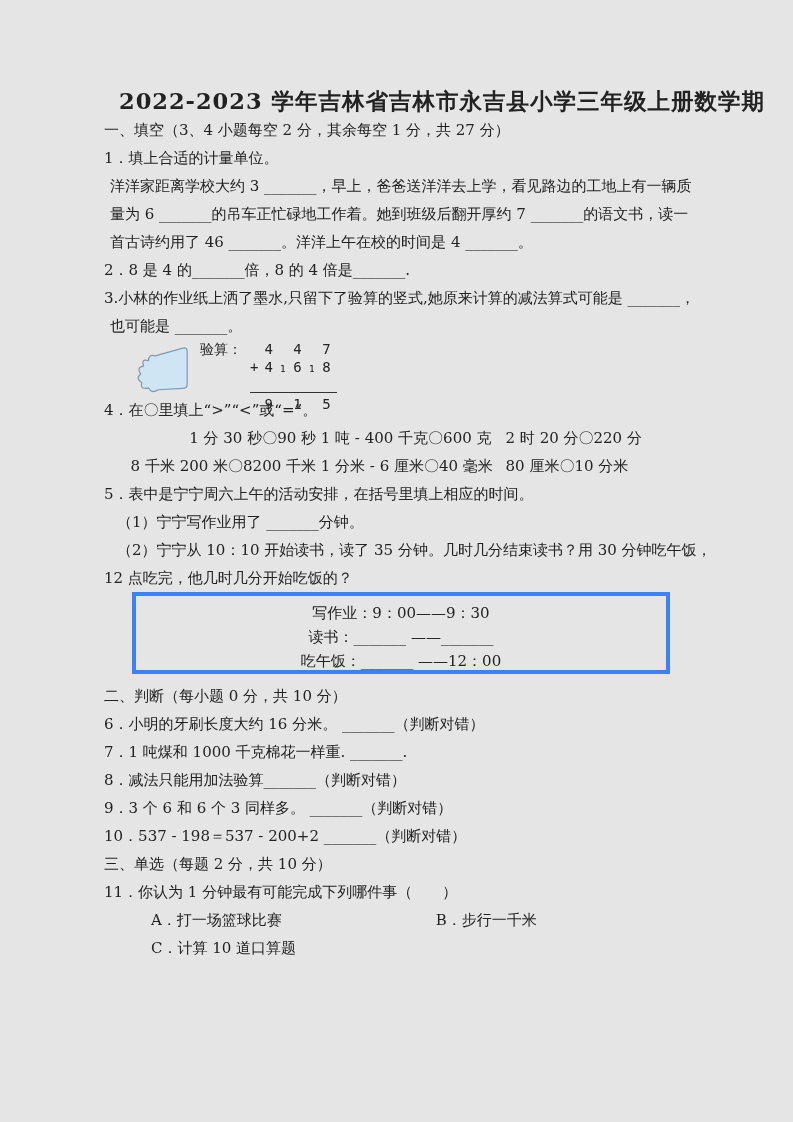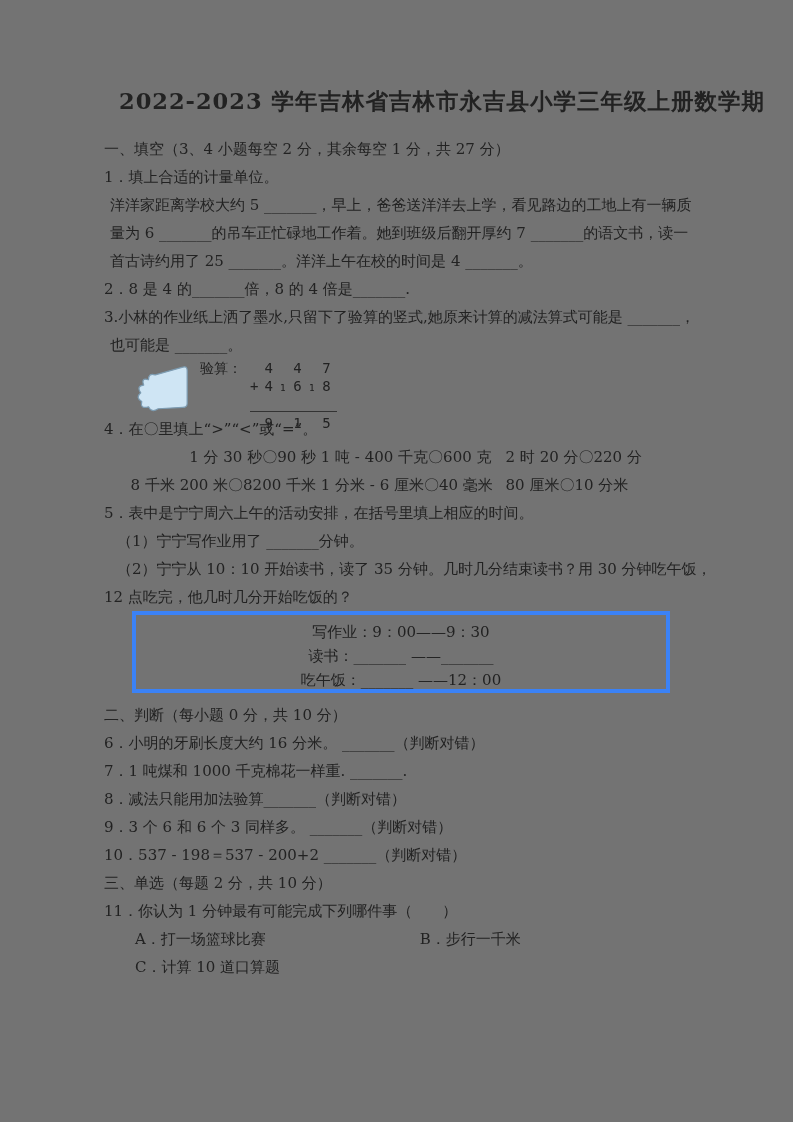--- a/index.html
+++ b/index.html
@@ -1,29 +1,29 @@
 <!DOCTYPE html>
 <html><head>
 <meta charset="utf-8">
 <style>
   html,body{margin:0;padding:0;background:#ffffff;}
   .page{
-    position:relative;width:793px;height:1122px;background:#737373;overflow:hidden;
+    position:relative;width:793px;height:1122px;background:#e5e5e5;overflow:hidden;
     font-family:"DejaVu Serif","Liberation Serif",serif;color:#222222;
   }
   .content{position:absolute;left:104px;top:86px;width:606px;}
   .title{font-size:22.5px;font-weight:700;margin:0 0 0 15px;letter-spacing:1px;}
   .title .tl{display:block;line-height:30px;white-space:nowrap;}
   .title .tl2{margin-top:26px;}
   .line{font-size:15px;line-height:28px;height:28px;white-space:nowrap;}
   .ind6{margin-left:6px;}
   .ind13{margin-left:13px;}
   .ind24{margin-left:24px;}
-  .ind31{margin-left:31px;}
-  .sect{margin-top:19px;}
+  .ind31{margin-left:47px;}
+  .sect{margin-top:0;}
   .cols span{display:inline-block;white-space:nowrap;}
   .c1{width:188px;text-align:right;}
   .c2{width:180px;}
   .optA{display:inline-block;width:280px;}
   
   .figure{display:flex;align-items:flex-start;height:56px;margin:0 0 0 30px;}
   .blot{width:58px;height:50px;margin-top:3px;flex:none;}
   .calc{margin-left:8px;font-size:14px;}
   .calc-row{display:flex;line-height:18px;}
   .calc-label{width:50px;flex:none;white-space:nowrap;}
@@ -47,23 +47,23 @@
 <div class="page">
   <div class="content">
 
     <h1 class="title">
       <span class="tl">2022-2023 学年吉林省吉林市永吉县小学三年级上册数学期</span>
     </h1>
 
     <div class="line sect">一、填空（3、4 小题每空 2 分，其余每空 1 分，共 27 分）</div>
 
     <div class="line">1．填上合适的计量单位。</div>
-    <div class="line ind6">洋洋家距离学校大约 5 _______，早上，爸爸送洋洋去上学，看见路边的工地上有一辆质</div>
+    <div class="line ind6">洋洋家距离学校大约 3 _______，早上，爸爸送洋洋去上学，看见路边的工地上有一辆质</div>
     <div class="line ind6">量为 6 _______的吊车正忙碌地工作着。她到班级后翻开厚约 7 _______的语文书，读一</div>
-    <div class="line ind6">首古诗约用了 25 _______。洋洋上午在校的时间是 4 _______。</div>
+    <div class="line ind6">首古诗约用了 46 _______。洋洋上午在校的时间是 4 _______。</div>
 
     <div class="line">2．8 是 4 的_______倍，8 的 4 倍是_______.</div>
 
     <div class="line">3.小林的作业纸上洒了墨水,只留下了验算的竖式,她原来计算的减法算式可能是 _______，</div>
     <div class="line ind6">也可能是 _______。</div>
 
     <div class="figure">
       <svg class="blot" viewBox="0 0 120 100">
         <path stroke-width="2.5" stroke-linejoin="round" d="M 110,16 L 110,84 Q 110,92 101,92 L 50,95 Q 36,104 30,91 Q 12,96 16,80 Q 2,72 14,62 Q 4,48 20,46 Q 14,30 30,35 Q 30,20 44,25 L 101,9 Q 110,6 110,16 Z" fill="#cfe5f4" stroke="#7d9cb2"></path>
       </svg>

